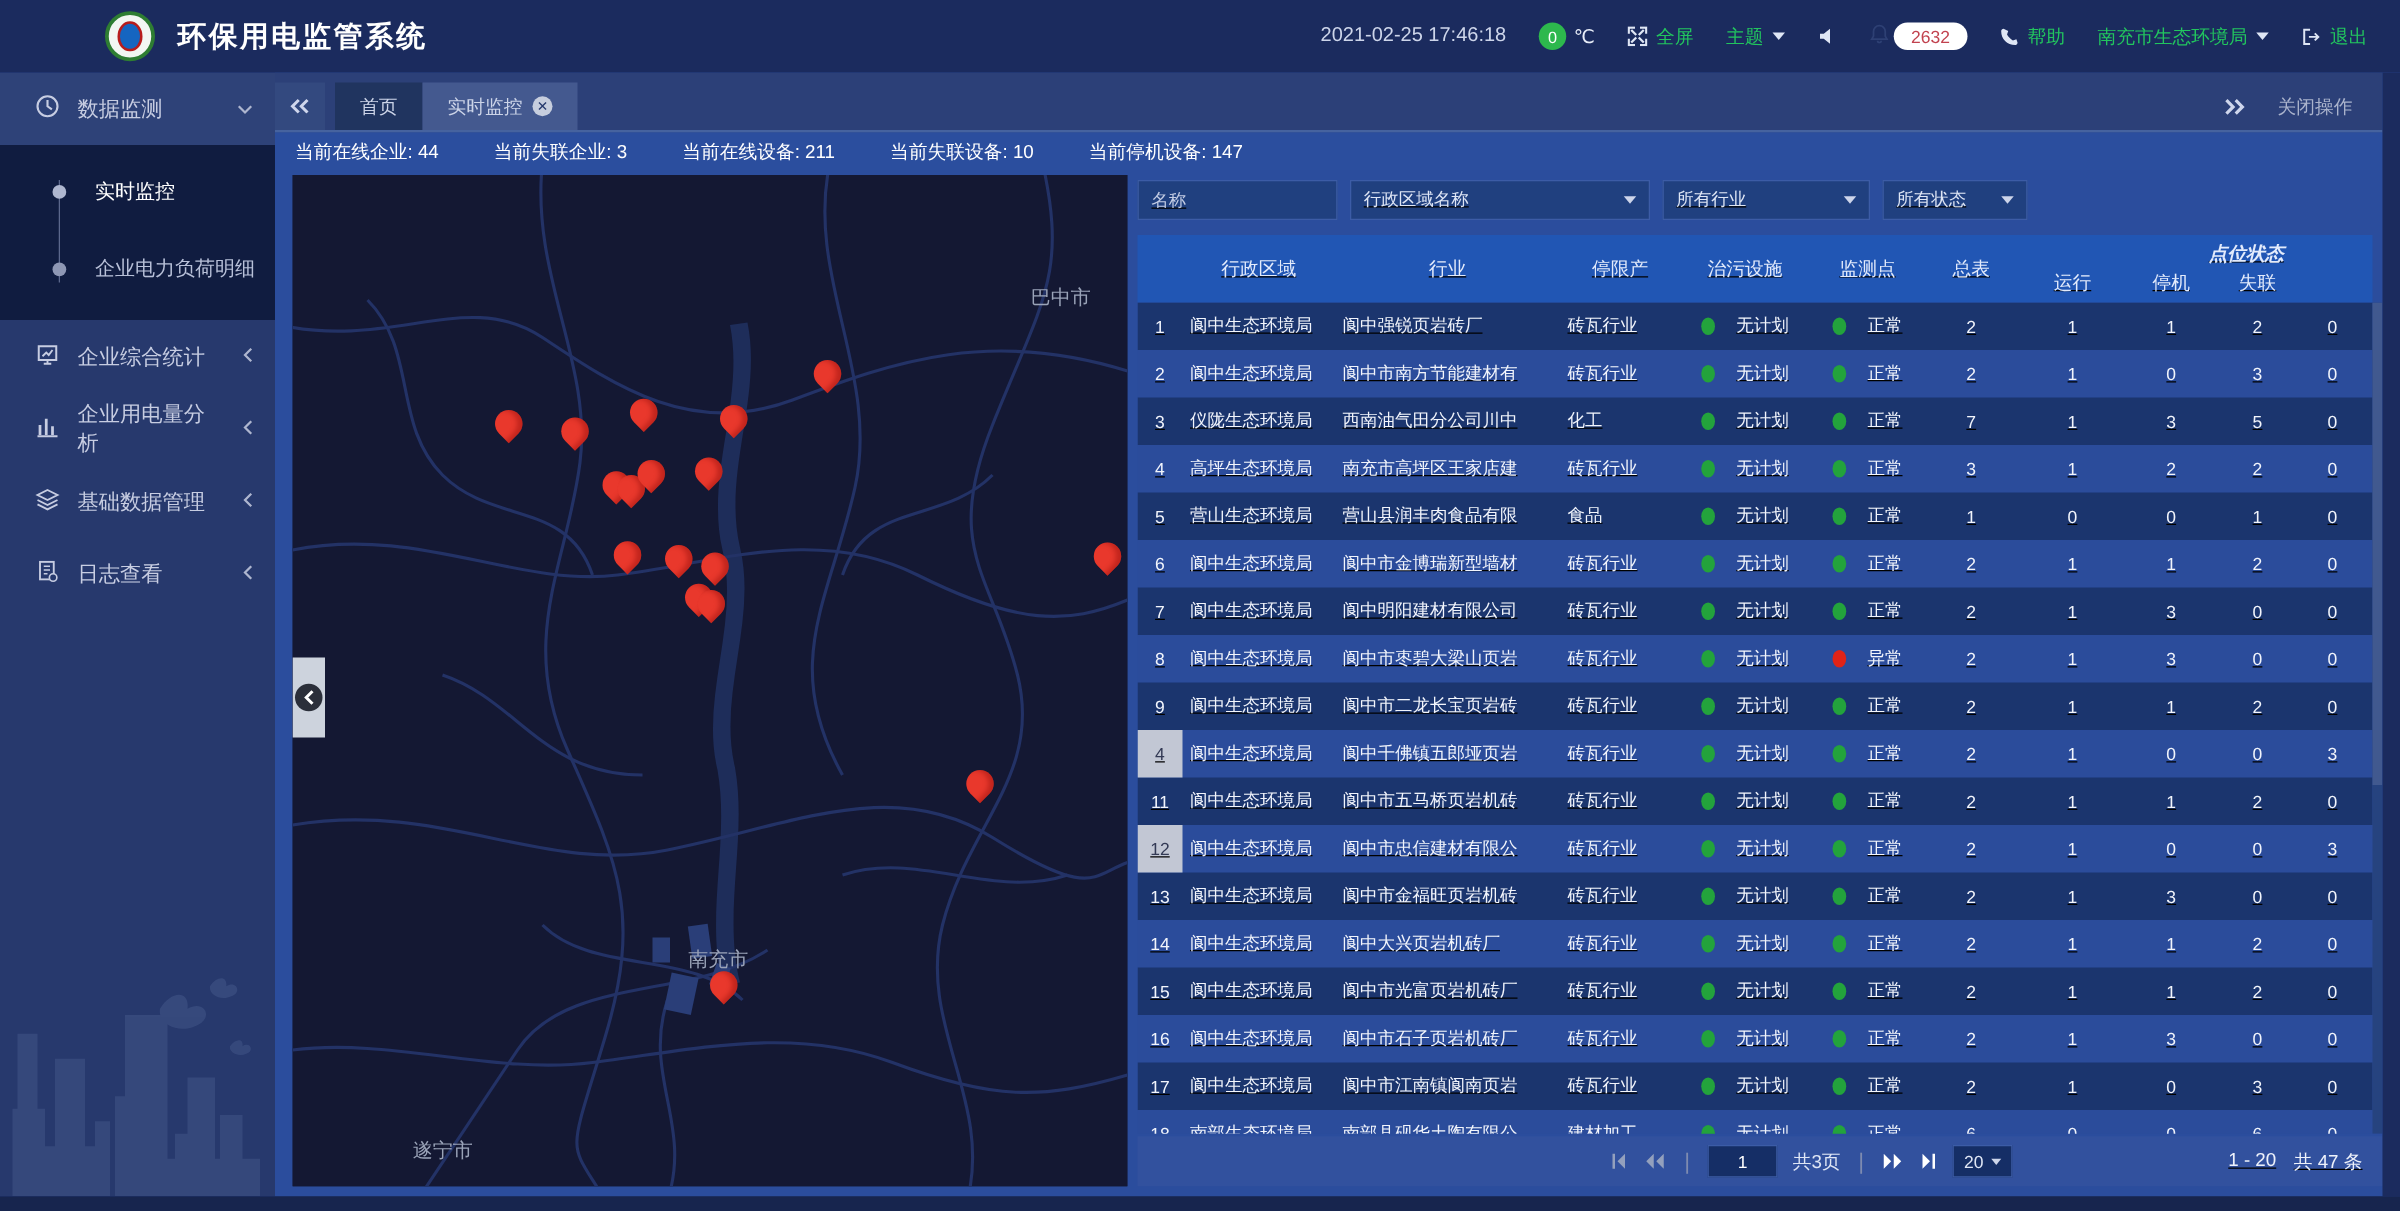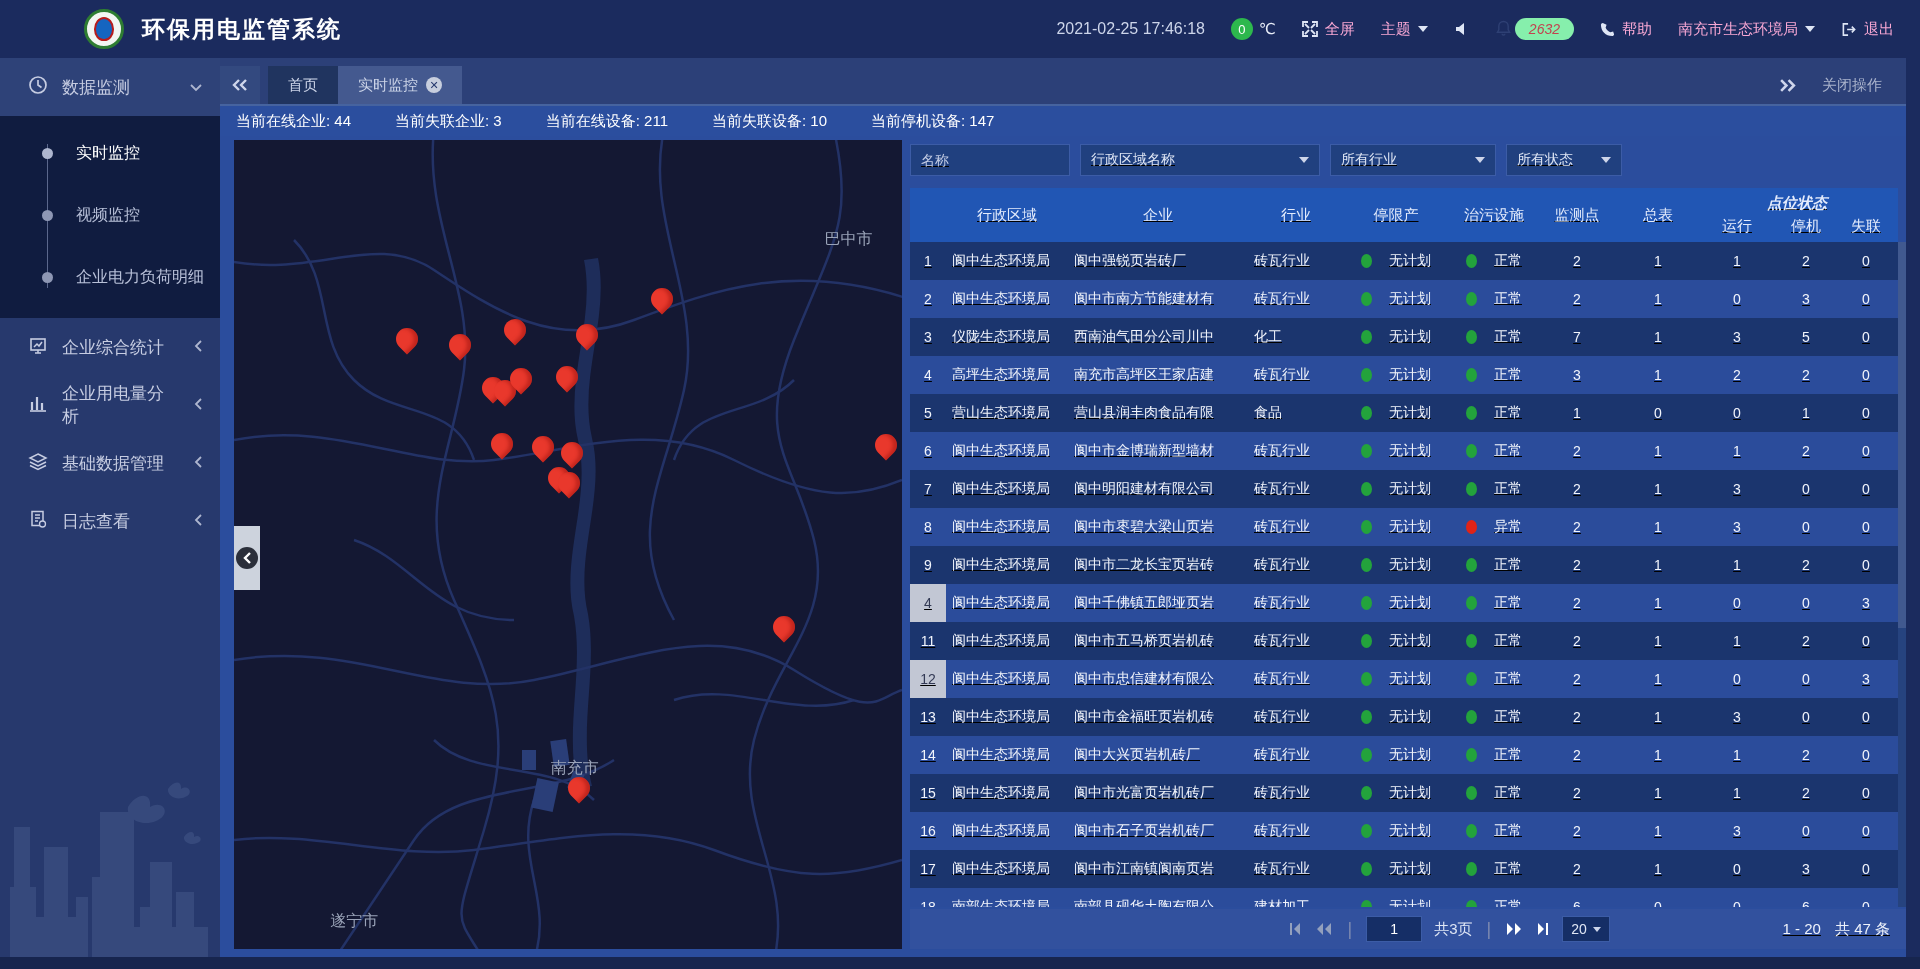--- a/index.html
+++ b/index.html
@@ -13,24 +13,24 @@
   .logo { width:40px; height:40px; border-radius:50%; background:#f2f6f2; margin-left:84px;
     border:3px solid #2e7d32; display:flex; align-items:center; justify-content:center; flex:0 0 auto; }
   .logo-inner { width:20px; height:24px; background:#1565c0; border-radius:50% 50% 48% 48%;
     border:2px solid #b71c1c; }
   .app-title { font-size:23px; font-weight:bold; letter-spacing:2px; margin-left:18px; color:#ffffff; }
   .header-right { margin-left:auto; display:flex; align-items:center; gap:26px; padding-right:26px; font-size:15px; }
   .datetime { color:#cdd5ea; font-size:16px; }
   .temp { display:flex; align-items:center; gap:6px; }
   .temp-circle { width:22px; height:22px; border-radius:50%; background:#2db84d; color:#fff;
     display:flex; align-items:center; justify-content:center; font-size:13px; }
-  .h-item { display:flex; align-items:center; gap:7px; cursor:pointer; color:#f9a8d4; white-space:nowrap; }
+  .h-item { display:flex; align-items:center; gap:7px; cursor:pointer; color:#22c55e; white-space:nowrap; }
   .h-item svg { display:block; }
   .badge-wrap { display:flex; align-items:center; gap:4px; }
-  .badge { background:#86efac; color:#c2434f; font-size:14px; padding:3px 14px; border-radius:11px;font-style:italic; }
+  .badge { background:#ffffff; color:#c2434f; font-size:14px; padding:3px 14px; border-radius:11px; }
   .caret { width:0; height:0; border-left:5px solid transparent; border-right:5px solid transparent;
     border-top:6px solid #dfe6f5; display:inline-block; }
 
   
   .sidebar { position:absolute; left:0; top:58px; width:220px; height:899px; background:#27396d;
     color:#c7cde2; z-index:20; overflow:hidden; }
   .side-group { height:58px; display:flex; align-items:center; padding:0 18px 0 28px; cursor:pointer;
     font-size:17px; gap:14px; }
   .side-group.open { background:#2e4278;align-items:center; }
   .side-group .s-label { flex:1; }
@@ -202,24 +202,20 @@
               <path d="M1 1l5 5 5-5" fill="none" stroke="#aeb6cf" stroke-width="1.8"></path>
             </svg></span>
         </div>
         <div class="submenu">
           <div class="sub-item active">
             <span class="dot"></span>
             <span>实时监控</span>
           </div>
           <div class="sub-item">
             <span class="dot"></span>
-            <span>视频监控</span>
-          </div>
-          <div class="sub-item">
-            <span class="dot"></span>
             <span>企业电力负荷明细</span>
           </div>
         </div>
         <div class="side-group">
           <span class="s-ic"><svg width="20" height="20" viewBox="0 0 20 20">
               <rect x="3" y="4" width="14" height="11" fill="none" stroke="#c7cde2" stroke-width="1.6"></rect>
               <path d="M6 12l3-3 2 2 3-4" fill="none" stroke="#c7cde2" stroke-width="1.5"></path>
               <path d="M10 15v3M7 18h6" stroke="#c7cde2" stroke-width="1.5"></path>
             </svg></span>
           <span class="s-label">企业综合统计</span>
@@ -422,21 +418,20 @@
           </div>
           <div class="f-select" style="width:116px">
             <span>所有状态</span>
               <span class="chev"></span>
           </div>
         </div>
 
         <div class="grid t-head" id="t-head">
             <div class="hc"></div>
             <div class="hc">行政区域</div>
-            <div class="hc">企业</div>
             <div class="hc">行业</div>
             <div class="hc">停限产</div>
             <div class="hc">治污设施</div>
             <div class="hc">监测点</div>
             <div class="hc">总表</div>
             <div class="hgroup">点位状态</div>
             <div class="hsub">运行</div>
             <div class="hsub">停机</div>
             <div class="hsub">失联</div>
           </div>

